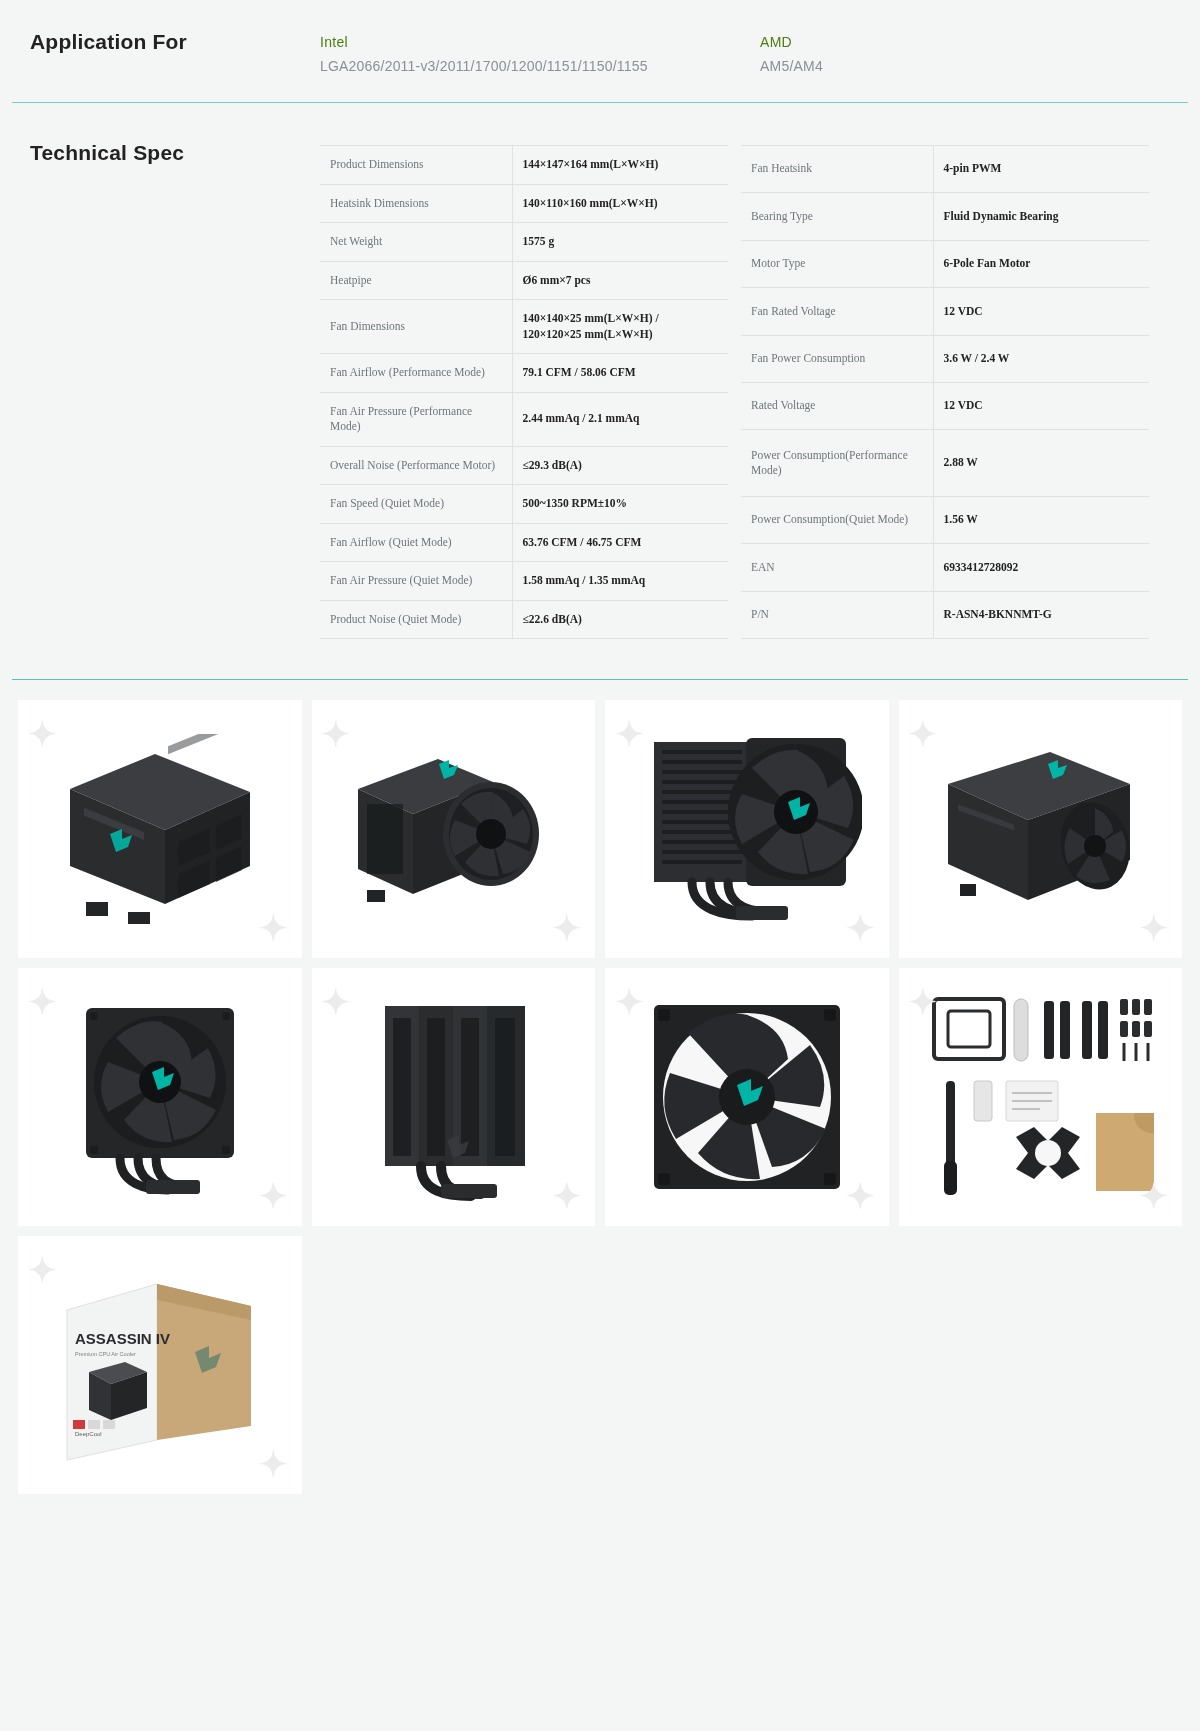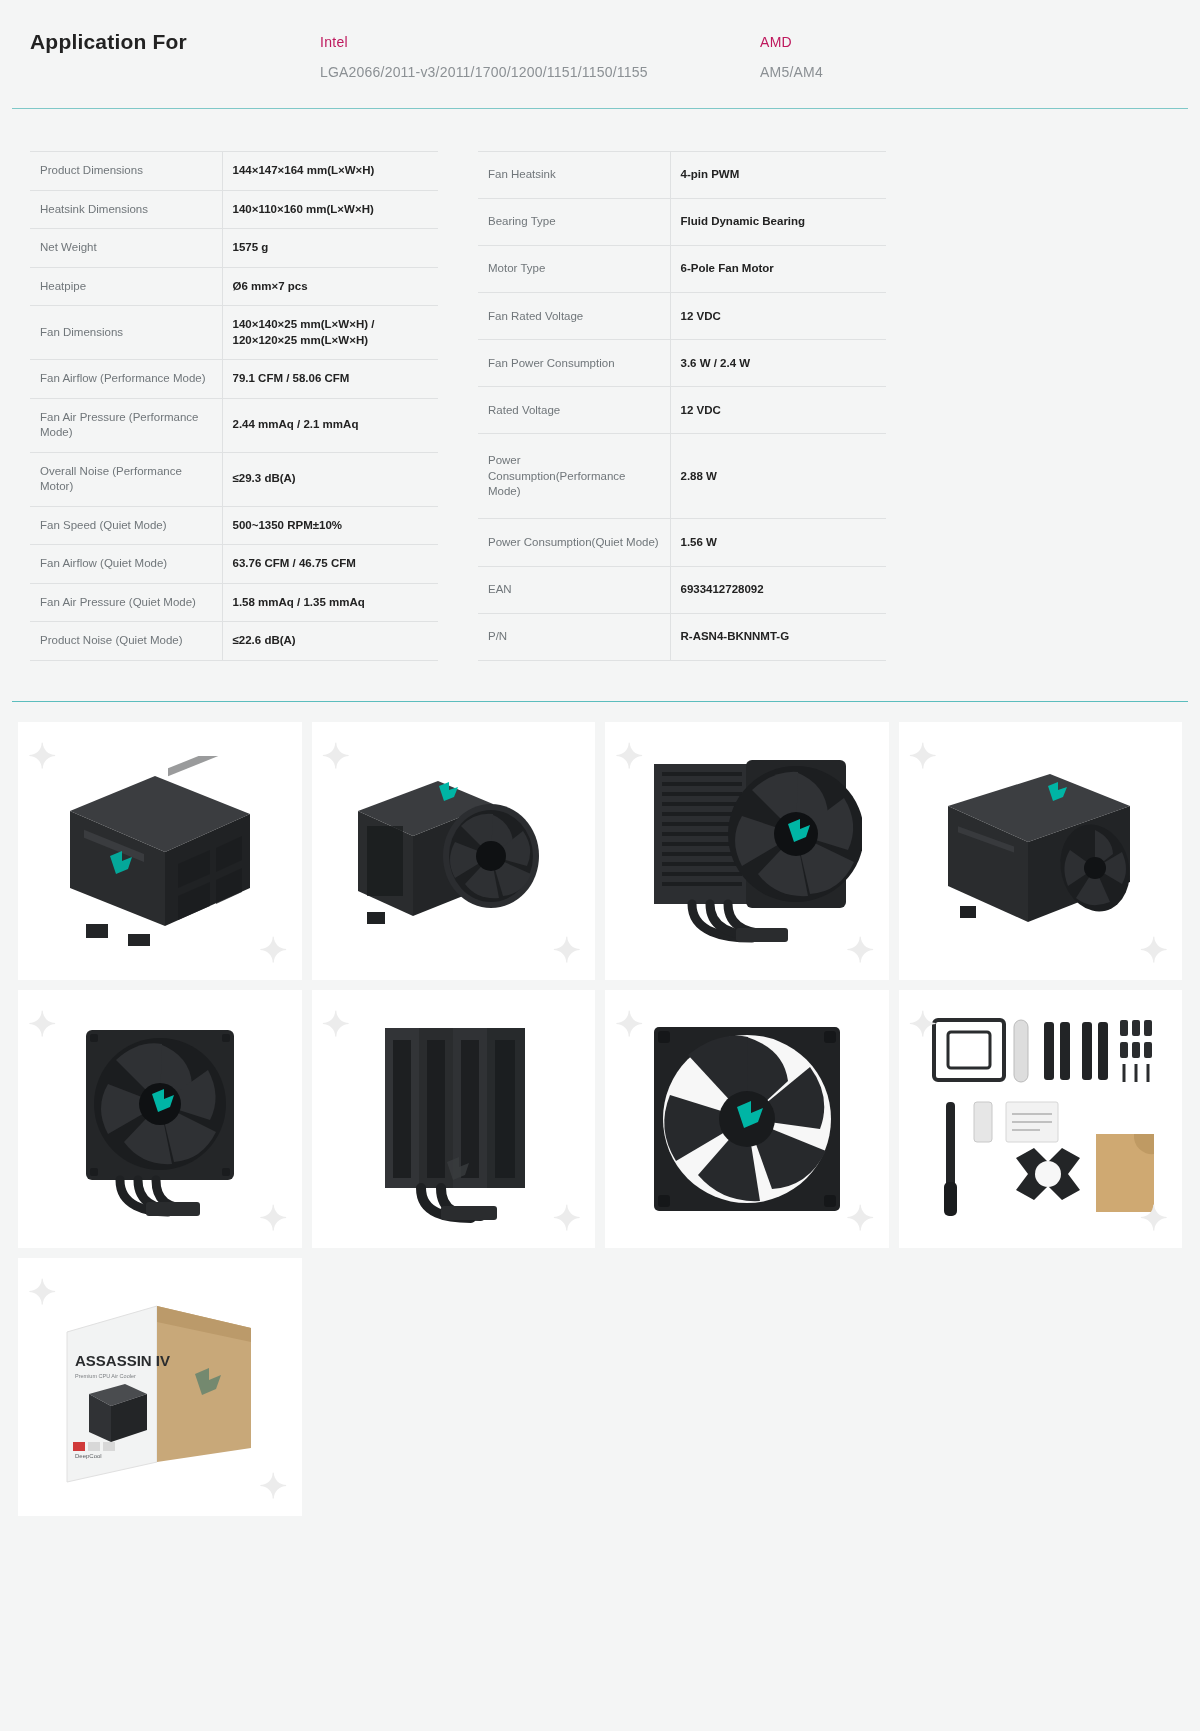--- a/index.html
+++ b/index.html
@@ -34,22 +34,22 @@
   .platforms {
     display: flex;
     flex: 1;
     padding-top: 4px;
   }
   .platform-col { }
   .platform-col.intel { width: 440px; }
   .platform-col.amd { width: 320px; }
   .platform-name {
     font-size: 14px;
-    color: #be185d;
-    margin-bottom: 14px;
+    color: #4d7c0f;
+    margin-bottom: 8px;
     letter-spacing: .3px;
   }
   .platform-sockets {
     font-size: 14px;
     color: #8b9094;
     letter-spacing: .2px;
   }
 
   .divider {
     height: 1px;
@@ -59,22 +59,23 @@
   .divider.thick { background: #5bbdbd; }
 
   
   .spec-section {
     display: flex;
     padding: 38px 30px 40px 30px;
   }
   .spec-tables {
     display: flex;
     flex: 1;
-    gap: 40px;
+    gap: 13px;
     padding-top: 4px;
+    font-family: Liberation Serif, serif;
   }
   .spec-table {
     border-collapse: collapse;
     table-layout: fixed;
   }
   .spec-table.left { width: 408px; }
   .spec-table.right { width: 408px; }
   .spec-table td {
     border-bottom: 1px solid #dfe1e2;
     padding: 11px 10px 11px 10px;
@@ -142,20 +143,21 @@
       <div class="platform-col amd">
         <div class="platform-name">AMD</div>
         <div class="platform-sockets">AM5/AM4</div>
       </div>
     </div>
   </section>
 
   <div class="divider"></div>
 
   <section class="spec-section">
+    <div class="section-title">Technical Spec</div>
     <div class="spec-tables">
 
       <table class="spec-table left">
         <tbody>
           <tr>
               <td class="k">Product Dimensions</td>
               <td class="v">144×147×164 mm(L×W×H)</td>
             </tr>
           <tr>
               <td class="k">Heatsink Dimensions</td>

